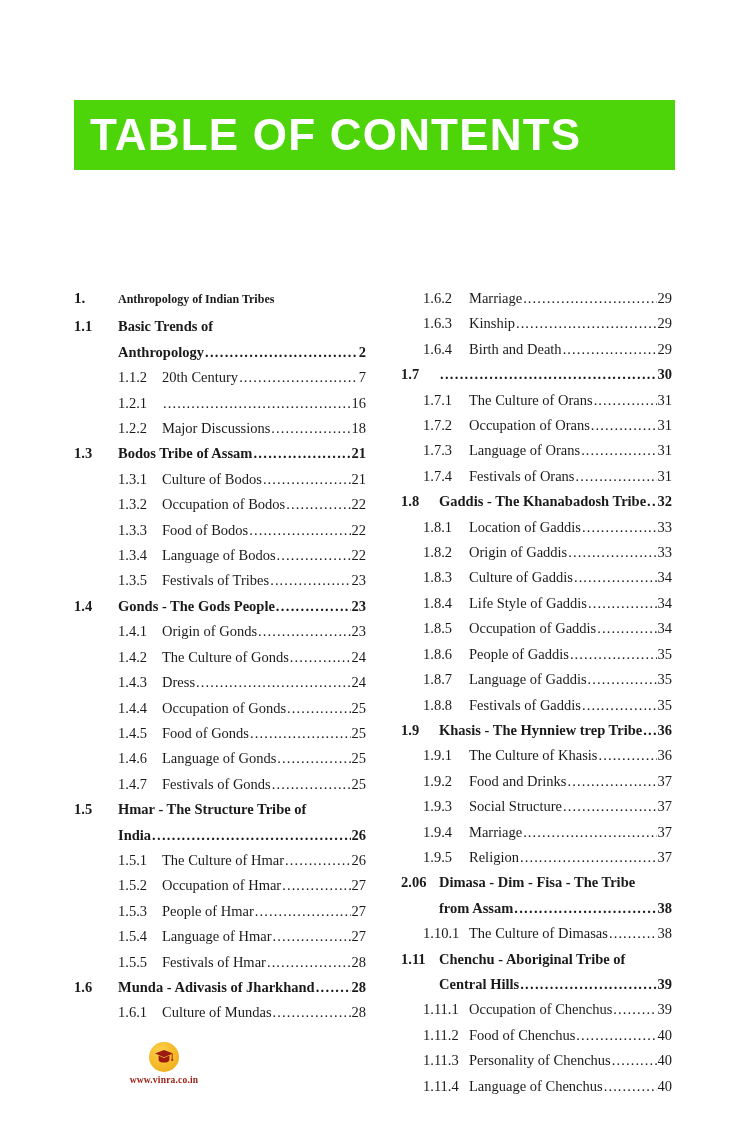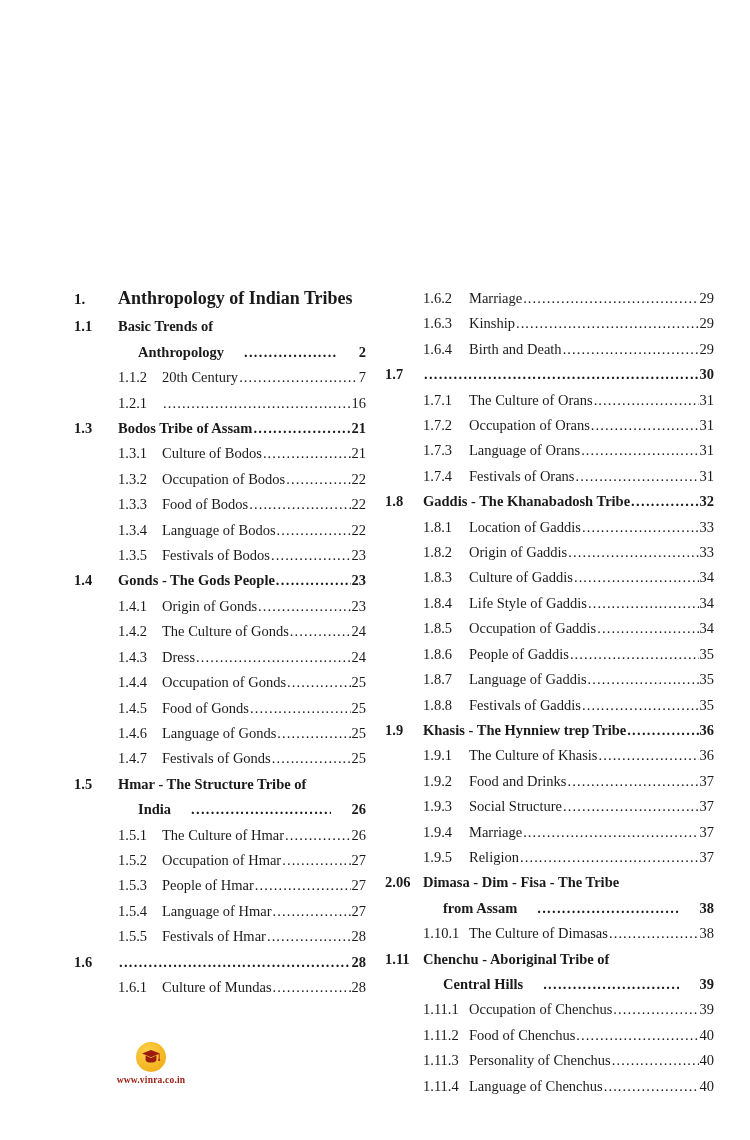--- a/index.html
+++ b/index.html
@@ -56,21 +56,21 @@
     box-sizing: border-box;
   }
   .col-left {
     width: 375px;
     padding-left: 74px;
     padding-right: 9px;   
   }
   .col-right {
     width: 375px;
     padding-left: 10px;   
-    padding-right: 36px;  
+    padding-right: 78px;  
   }
 
   
   .entry {
     display: flex;
     align-items: baseline;
     line-height: 25.4px;
     min-height: 25.4px;
     white-space: nowrap;
   }
@@ -105,49 +105,48 @@
     font-weight: bold;
     font-size: 15px;
   }
   .lvl0 .num {
     width: 44px;
     font-weight: bold;
     font-size: 15px;
   }
   .lvl0 .title {
     font-weight: bold;
-    font-size: 18px;
+    font-size: 12px;
   }
 
   
   .lvl1 .num {
     width: 44px;
     font-weight: bold;
   }
   .lvl1 .title,
   .lvl1 .page-no {
     font-weight: bold;
     font-family: Liberation Serif, serif;
   }
   .lvl1 .dots {
     font-weight: bold;
     letter-spacing: 1.3px;
   }
-  .col-right .lvl1 .num { width: 38px; }
+  .col-right .lvl1 .num { width: 38px; margin-left: 16px; }
 
   
   .lvl1-cont .num {
     width: 44px;
   }
   .col-right .lvl1-cont .num { width: 38px; }
   .lvl1-cont .title,
   .lvl1-cont .page-no,
   .lvl1-cont .dots {
     font-weight: bold;
-    margin-left: 20px;
   }
 
   
   .no-leader .dots::before { content: ""; }
 
   
   .lvl2 .num {
     width: 44px;
     padding-left: 44px;
     box-sizing: content-box;
@@ -160,21 +159,21 @@
   .lvl2 .page-no,
   .lvl2 .dots {
     font-weight: normal;
   }
 
   .spacer-sm { height: 2px; }
 
   
   .footer {
     position: absolute;
-    left: 103px;
+    left: 116px;
     top: 1042px;
     width: 96px;
     text-align: center;
   }
   .logo-badge {
     width: 30px;
     height: 30px;
     margin: 0 auto;
     border-radius: 50%;
     background: radial-gradient(circle at 38% 32%, #fcd14a 0%, #f5b827 55%, #eba818 100%);
@@ -194,20 +193,23 @@
     letter-spacing: 0.2px;
     color: #9c1b10;
     white-space: nowrap;
   }
 </style>
 </head>
 <body>
 
 <div class="page">
 
+  <div class="toc-banner">
+    <div class="toc-banner-title">TABLE OF CONTENTS</div>
+  </div>
 
   <div class="columns">
     <div class="col col-left">
         <div class="entry lvl0 no-leader">
           <span class="num">1.</span>
           <span class="title">Anthropology of Indian Tribes</span>
           <span class="dots"></span>
           <span class="page-no"></span>
         </div>
         <div class="spacer-sm"></div>
@@ -227,20 +229,26 @@
           <span class="num">1.1.2</span>
           <span class="title">20th Century</span>
           <span class="dots"></span>
           <span class="page-no">7</span>
         </div>
         <div class="entry lvl2">
           <span class="num">1.2.1</span>
           <span class="dots"></span>
           <span class="page-no">16</span>
         </div>
+        <div class="entry lvl2">
+          <span class="num">1.2.2</span>
+          <span class="title">Major Discussions</span>
+          <span class="dots"></span>
+          <span class="page-no">18</span>
+        </div>
         <div class="entry lvl1">
           <span class="num">1.3</span>
           <span class="title">Bodos Tribe of Assam</span>
           <span class="dots"></span>
           <span class="page-no">21</span>
         </div>
         <div class="entry lvl2">
           <span class="num">1.3.1</span>
           <span class="title">Culture of Bodos</span>
           <span class="dots"></span>
@@ -259,21 +267,21 @@
           <span class="page-no">22</span>
         </div>
         <div class="entry lvl2">
           <span class="num">1.3.4</span>
           <span class="title">Language of Bodos</span>
           <span class="dots"></span>
           <span class="page-no">22</span>
         </div>
         <div class="entry lvl2">
           <span class="num">1.3.5</span>
-          <span class="title">Festivals of Bodos</span>
+          <span class="title">Festivals of Tribes</span>
           <span class="dots"></span>
           <span class="page-no">23</span>
         </div>
         <div class="entry lvl1">
           <span class="num">1.4</span>
           <span class="title">Gonds - The Gods People</span>
           <span class="dots"></span>
           <span class="page-no">23</span>
         </div>
         <div class="entry lvl2">
@@ -355,20 +363,21 @@
           <span class="page-no">27</span>
         </div>
         <div class="entry lvl2">
           <span class="num">1.5.5</span>
           <span class="title">Festivals of Hmar</span>
           <span class="dots"></span>
           <span class="page-no">28</span>
         </div>
         <div class="entry lvl1">
           <span class="num">1.6</span>
+          <span class="title">Munda - Adivasis of Jharkhand</span>
           <span class="dots"></span>
           <span class="page-no">28</span>
         </div>
         <div class="entry lvl2">
           <span class="num">1.6.1</span>
           <span class="title">Culture of Mundas</span>
           <span class="dots"></span>
           <span class="page-no">28</span>
         </div>
       </div>

